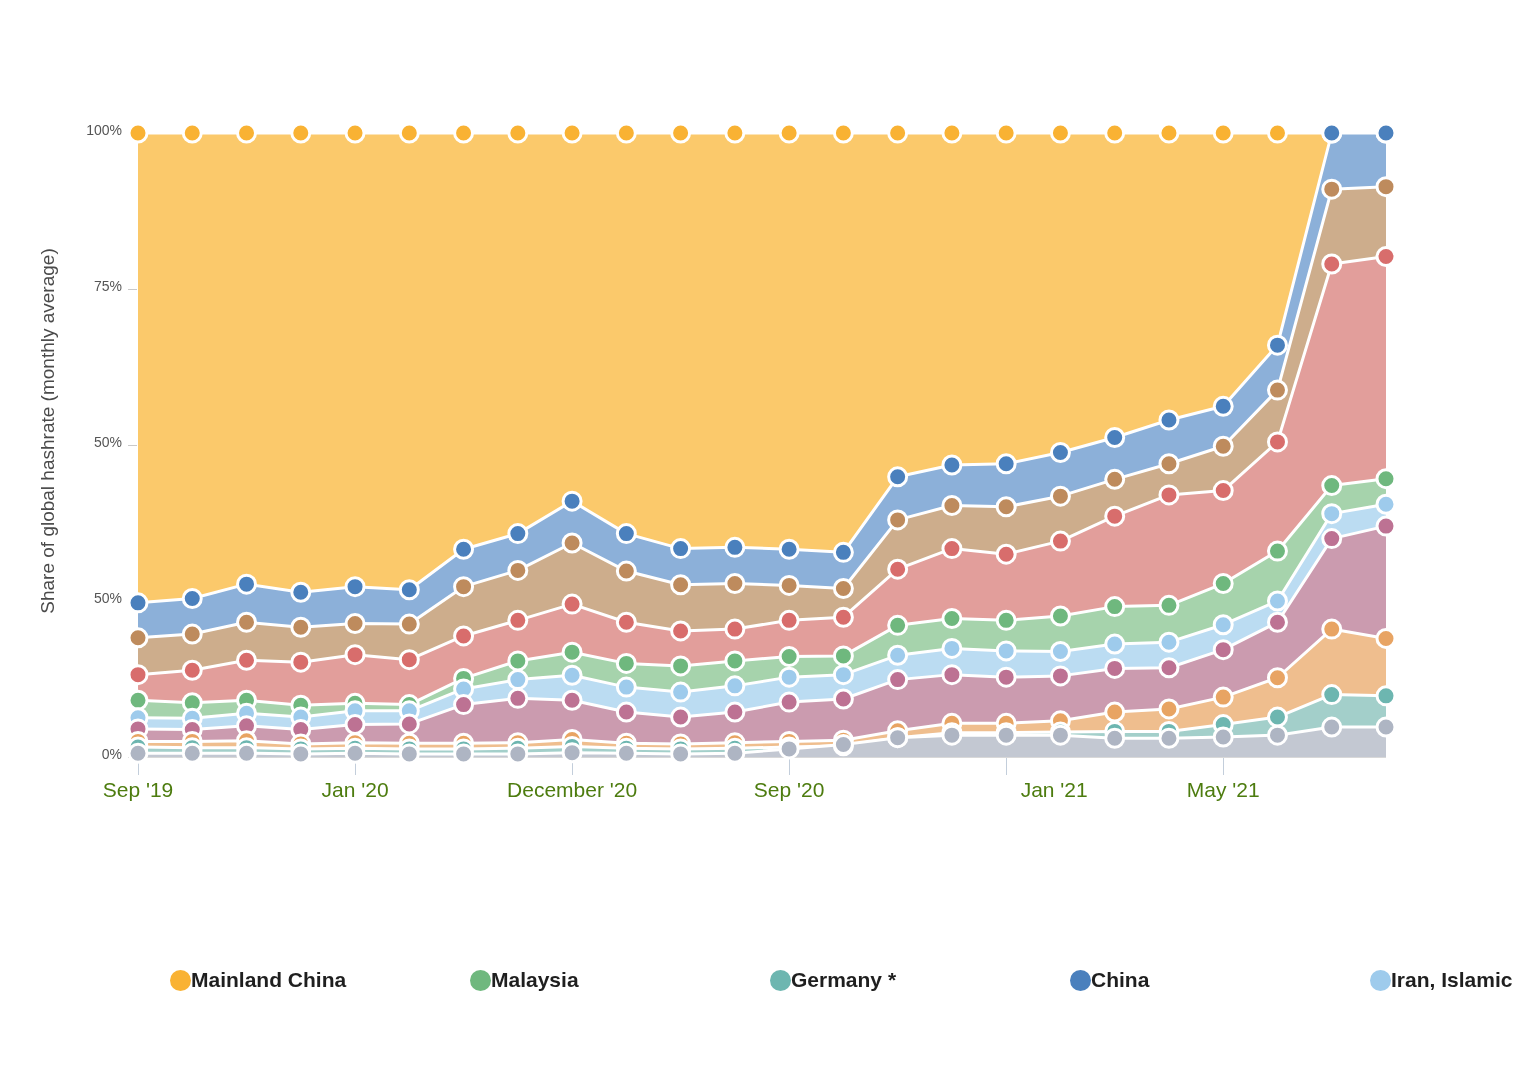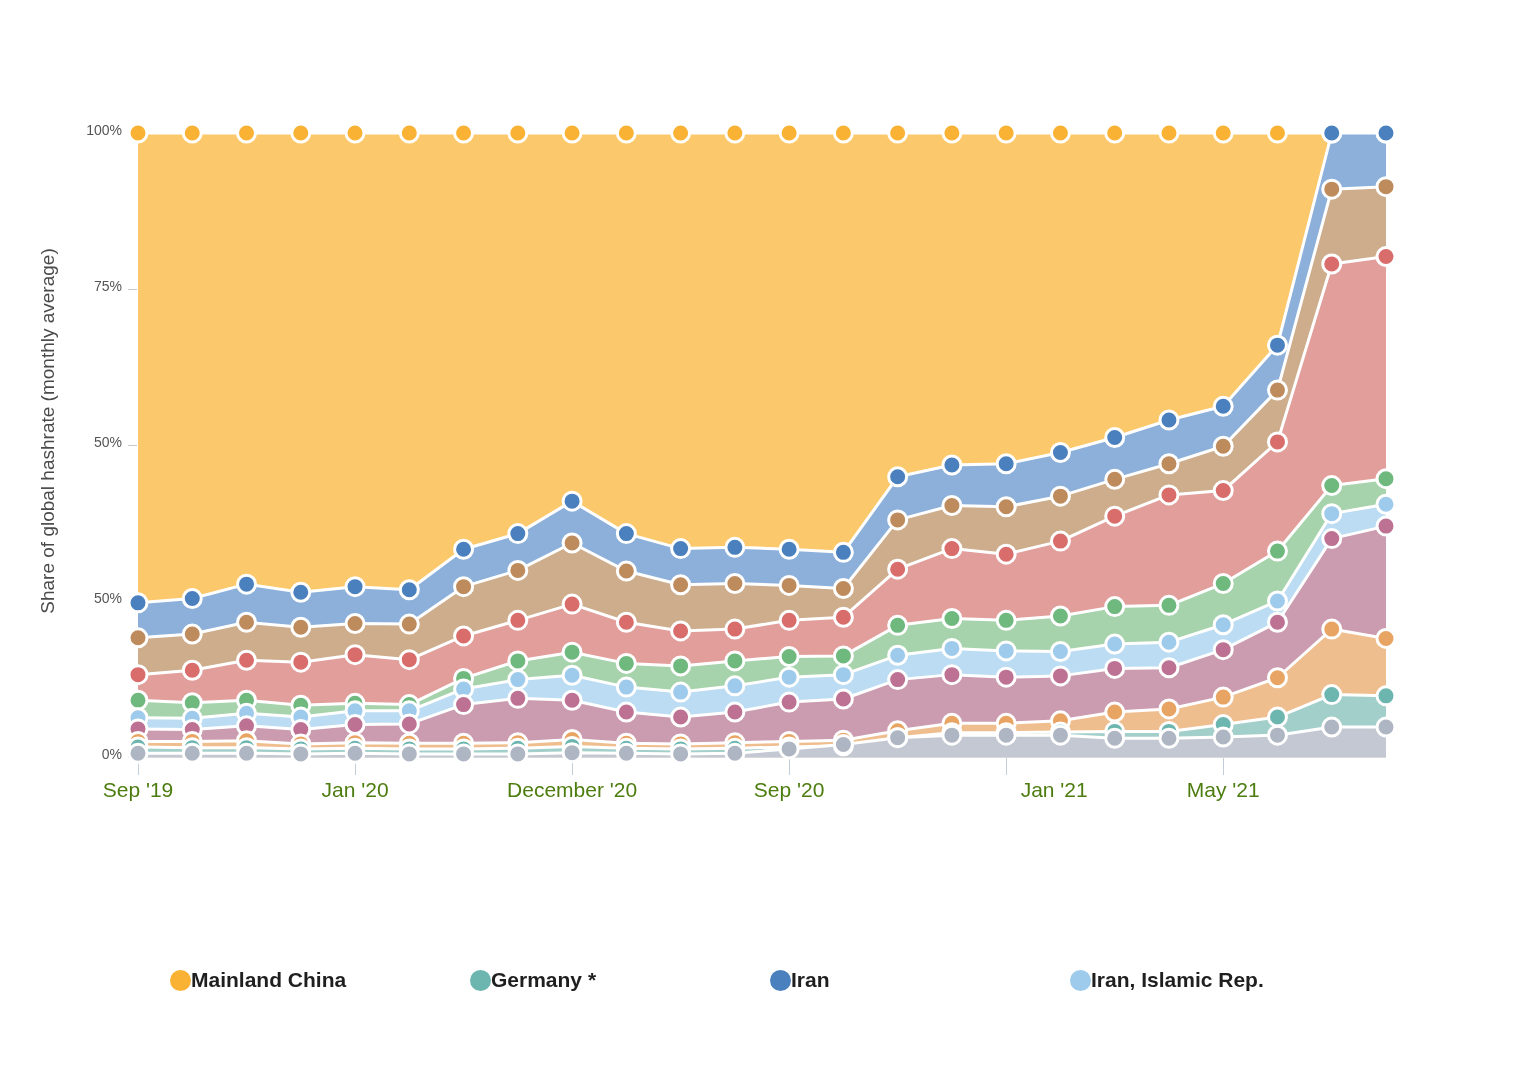--- a/index.html
+++ b/index.html
@@ -458,26 +458,30 @@
         </g>
       </svg>
   </div>
 
   <div class="legend" id="legend">
       <div class="legend-item">
         <span class="legend-swatch" style="background: rgb(249, 178, 51);"></span>
         <span class="legend-label">Mainland China</span>
       </div>
       <div class="legend-item">
+        <span class="legend-swatch" style="background: rgb(111, 184, 126);"></span>
+        <span class="legend-label">Malaysia</span>
+      </div>
+      <div class="legend-item">
         <span class="legend-swatch" style="background: rgb(109, 182, 176);"></span>
         <span class="legend-label">Germany *</span>
       </div>
       <div class="legend-item">
         <span class="legend-swatch" style="background: rgb(74, 128, 189);"></span>
-        <span class="legend-label">Iran</span>
+        <span class="legend-label">China</span>
       </div>
       <div class="legend-item">
         <span class="legend-swatch" style="background: rgb(158, 203, 236);"></span>
         <span class="legend-label">Iran, Islamic Rep.</span>
       </div>
       <div class="legend-item"></div>
       <div class="legend-item"></div>
     </div>
 
 </div>

